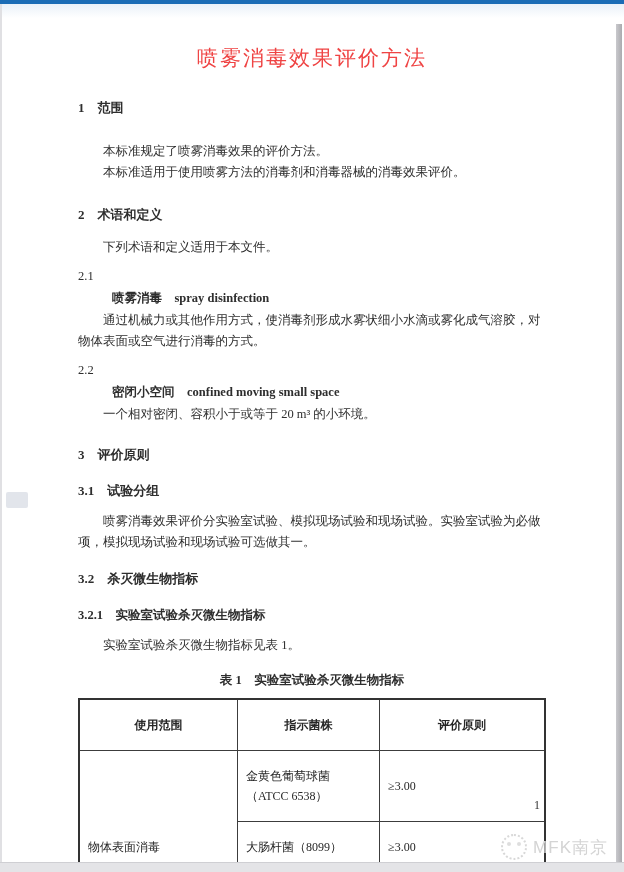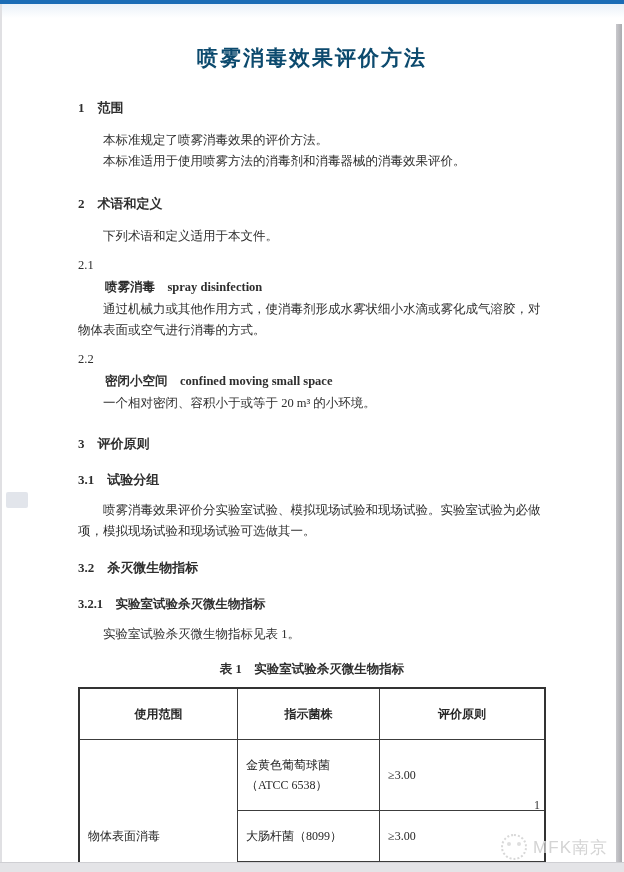--- a/index.html
+++ b/index.html
@@ -39,28 +39,28 @@
   .content{
     position:absolute;left:78px;top:0;width:468px;
     font-size:12.5px;line-height:20px;
   }
   .std-code{
     text-align:right;
     font-weight:bold;font-size:10px;letter-spacing:.5px;color:#222;
   }
   .doc-title{
     margin-top:28px;text-align:center;
-    font-weight:bold;font-size:21px;letter-spacing:2px;color:#0c4a6e;
+    font-weight:normal;font-size:21px;letter-spacing:2px;color:#ef4444;
   }
   .h-level1{margin-top:30px;font-weight:bold;font-size:13px;}
   .h-level2{margin-top:16px;font-weight:bold;font-size:13px;}
   .h-level3{margin-top:16px;font-weight:bold;font-size:12.5px;}
   .para{margin-top:10px;text-indent:2em;line-height:21px;}
   .term-num{margin-top:8px;font-size:12.5px;}
-  .term-name{margin-top:2px;margin-left:27px;font-weight:bold;font-size:12.5px;}
+  .term-name{margin-top:2px;margin-left:34px;font-weight:bold;font-size:12.5px;}
   .term-def{margin-top:2px;text-indent:2em;line-height:21px;}
   .table-caption{
     margin-top:14px;text-align:center;font-weight:bold;font-size:12.5px;
   }
   table.t1{
     margin-top:8px;width:100%;border-collapse:collapse;
     font-size:12px;color:#262626;
   }
   table.t1 th, table.t1 td{
     border:1px solid #3c3c3c;padding:15px 8px;height:19px;
@@ -107,21 +107,21 @@
   <div class="bottom-strip"></div>
   <div class="smudge"></div>
 
   <div class="content">
 
     <div class="std-code">GB/T 38504—2020</div>
 
     <div class="doc-title">喷雾消毒效果评价方法</div>
 
     <div class="h-level1">1　范围</div>
-    <div class="para" style="margin-top:12px">本标准规定了喷雾消毒效果的评价方法。</div>
+    <div class="para" style="margin-top:23px">本标准规定了喷雾消毒效果的评价方法。</div>
     <div class="para" style="margin-top:0">本标准适用于使用喷雾方法的消毒剂和消毒器械的消毒效果评价。</div>
 
     <div class="h-level1" style="margin-top:22px">2　术语和定义</div>
     <div class="para" style="margin-top:12px">下列术语和定义适用于本文件。</div>
 
     <div class="term-num">2.1</div>
     <div class="term-name">喷雾消毒　spray disinfection</div>
     <div class="term-def">通过机械力或其他作用方式，使消毒剂形成水雾状细小水滴或雾化成气溶胶，对物体表面或空气进行消毒的方式。</div>
 
     <div class="term-num">2.2</div>

